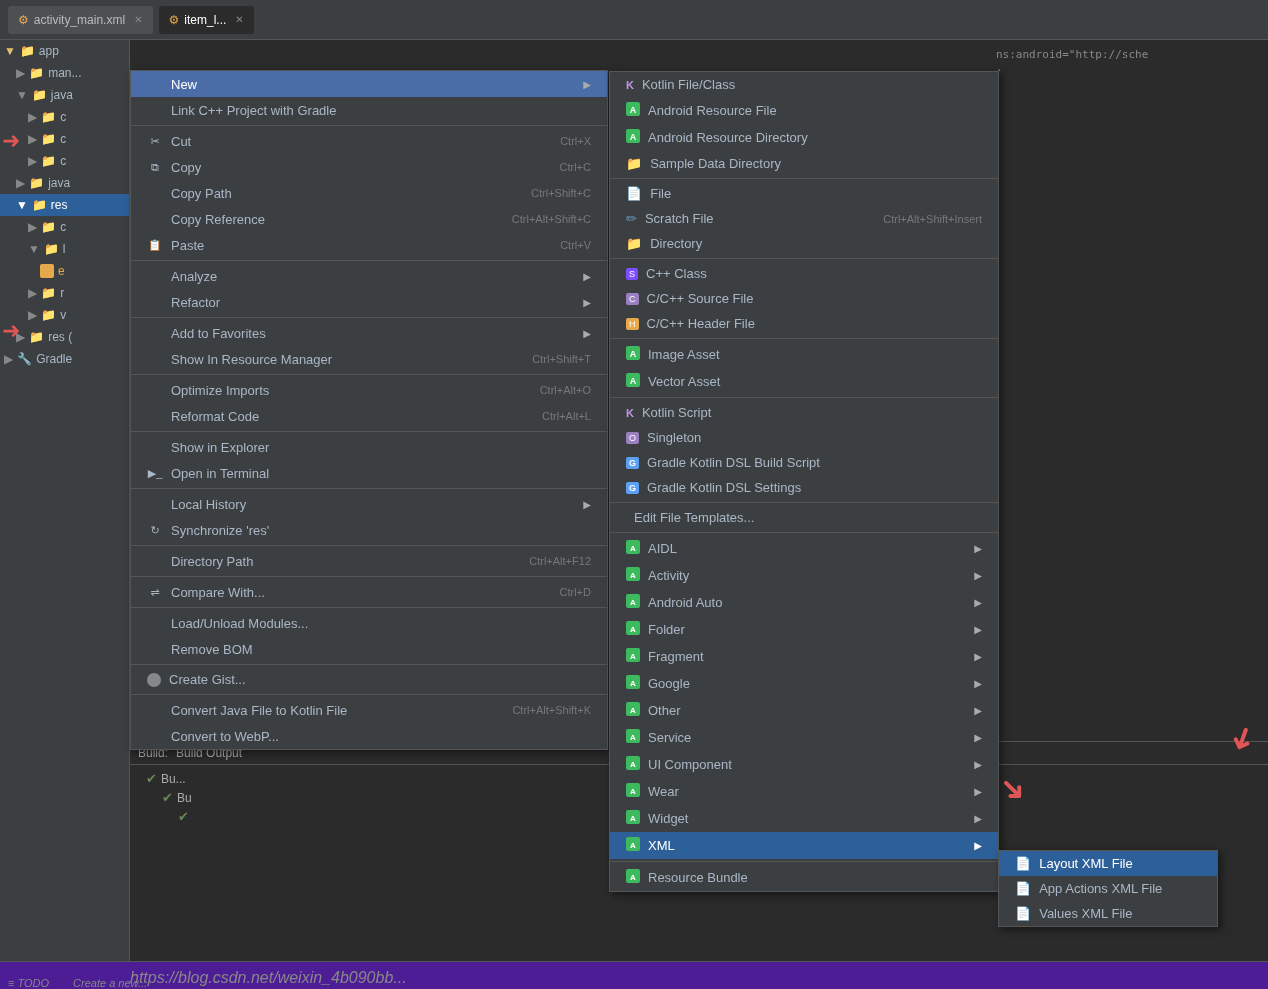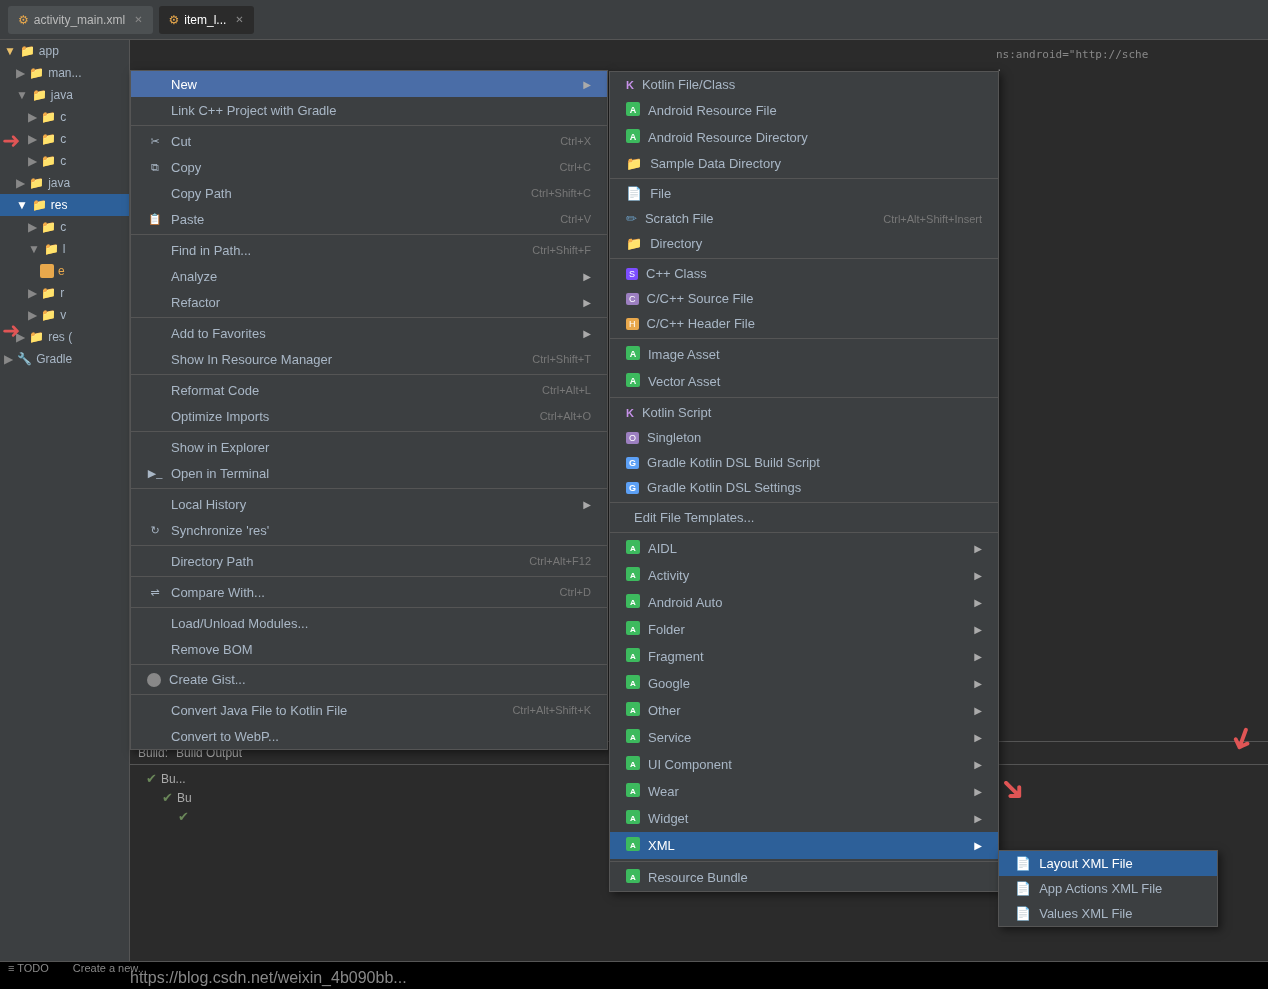--- a/index.html
+++ b/index.html
@@ -187,27 +187,28 @@
       color: #fff;
     }
 
     
     .bottom-bar {
       position: absolute;
       bottom: 0;
       left: 0;
       right: 0;
       height: 28px;
-      background: #000000;
+      background: #4c1d95;
       border-top: 1px solid #555;
       display: flex;
-      align-items: flex-start;
+      align-items: flex-end;
       padding: 0 8px;
       font-size: 11px;
       color: #888;
+      font-style: italic;
     }
 
     .item-icon-orange {
       width: 14px; height: 14px;
       background: #e8a84c;
       border-radius: 2px;
       display: inline-block;
     }
 
     
@@ -344,35 +345,35 @@
       <span>Copy</span>
       <span class="menu-shortcut">Ctrl+C</span>
     </div>
 
     <div class="menu-item">
       <span class="menu-icon"></span>
       <span>Copy Path</span>
       <span class="menu-shortcut">Ctrl+Shift+C</span>
     </div>
 
+    <div class="menu-item">
+      <span class="menu-icon"></span>
+      <span>Copy Reference</span>
+      <span class="menu-shortcut">Ctrl+Alt+Shift+C</span>
+    </div>
 
     <div class="menu-item">
       <span class="menu-icon">📋</span>
       <span>Paste</span>
       <span class="menu-shortcut">Ctrl+V</span>
     </div>
 
     <div class="menu-separator"></div>
 
 
-    <div class="menu-item">
-      <span class="menu-icon"></span>
-      <span>Find in Path...</span>
-      <span class="menu-shortcut">Ctrl+Shift+F</span>
-    </div>
 
 
     <div class="menu-item">
       <span class="menu-icon"></span>
       <span>Analyze</span>
       <span class="menu-arrow">▶</span>
     </div>
 
     <div class="menu-item">
       <span class="menu-icon"></span>
@@ -391,28 +392,28 @@
     <div class="menu-item">
       <span class="menu-icon"></span>
       <span>Show In Resource Manager</span>
       <span class="menu-shortcut">Ctrl+Shift+T</span>
     </div>
 
     <div class="menu-separator"></div>
 
     <div class="menu-item">
       <span class="menu-icon"></span>
+      <span>Optimize Imports</span>
+      <span class="menu-shortcut">Ctrl+Alt+O</span>
+    </div>
+
+    <div class="menu-item">
+      <span class="menu-icon"></span>
       <span>Reformat Code</span>
       <span class="menu-shortcut">Ctrl+Alt+L</span>
-    </div>
-
-    <div class="menu-item">
-      <span class="menu-icon"></span>
-      <span>Optimize Imports</span>
-      <span class="menu-shortcut">Ctrl+Alt+O</span>
     </div>
 
     <div class="menu-separator"></div>
 
     <div class="menu-item">
       <span class="menu-icon"></span>
       <span>Show in Explorer</span>
     </div>
 
     <div class="menu-item">

